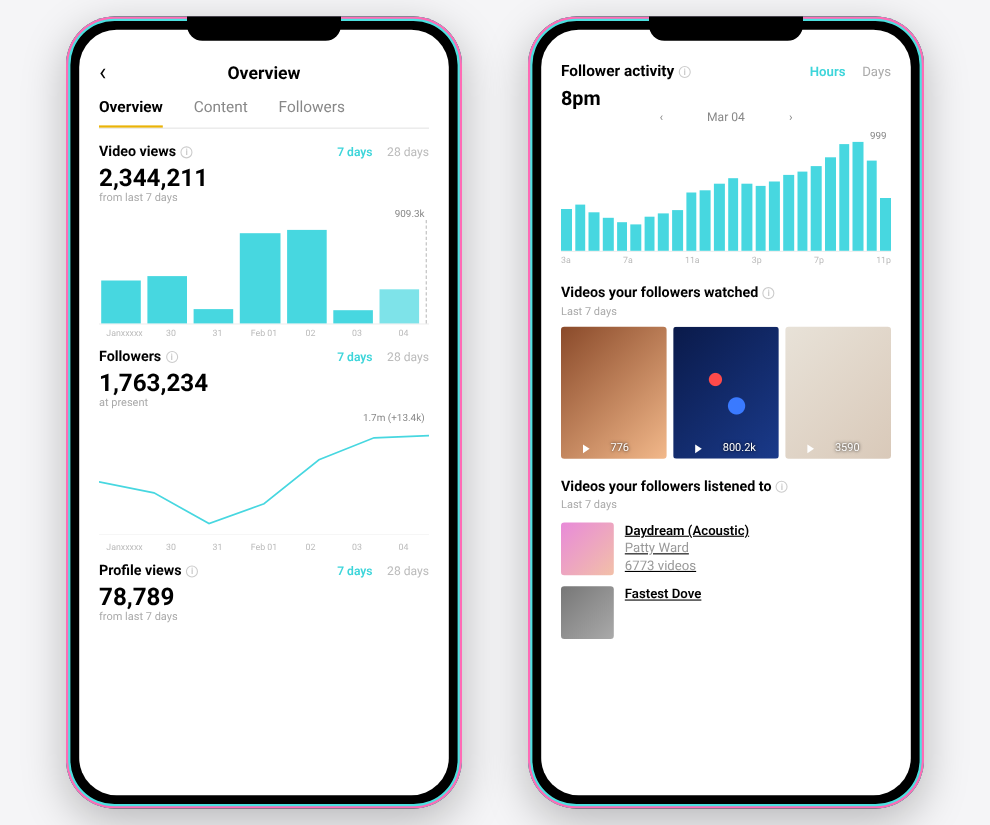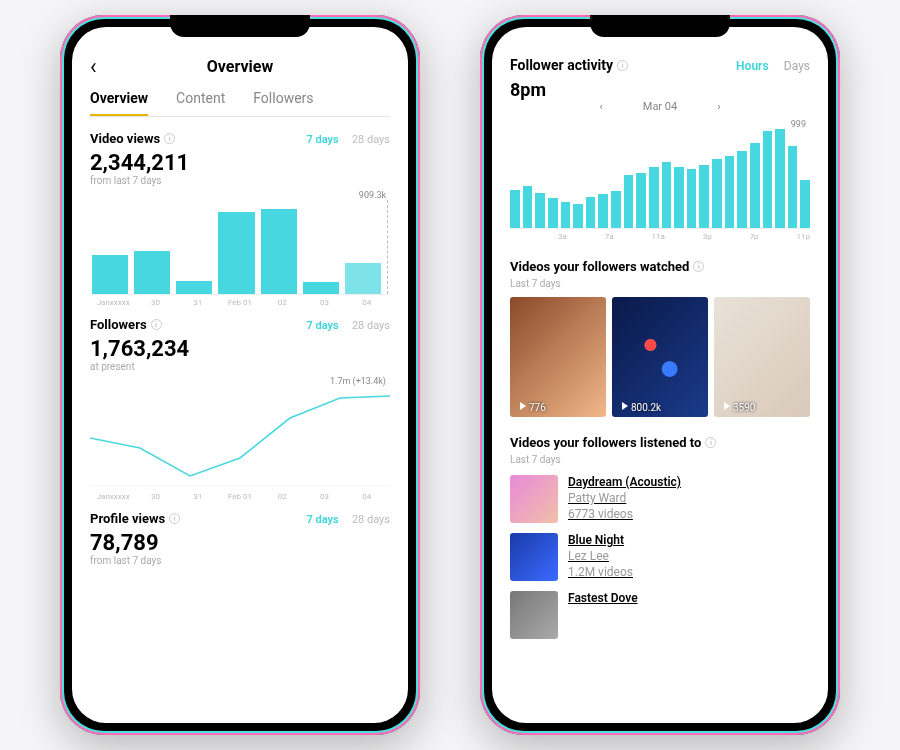--- a/index.html
+++ b/index.html
@@ -72,25 +72,25 @@
 
 
 .hdr2 { display: flex; justify-content: space-between; align-items: center; margin-bottom: 6px; }
 .hdr2 .title { font-weight: 700; font-size: 14px; display: flex; align-items: center; gap: 4px; }
 .time-toggle span { font-size: 12px; color: #aaa; margin-left: 12px; cursor: pointer; }
 .time-toggle span.active { color: #3dd5da; font-weight: 600; }
 .date-nav { display: flex; justify-content: center; align-items: center; gap: 40px; font-size: 11px; color: #888; margin-bottom: 6px; }
 .date-nav .chev { cursor: pointer; }
 .mini-bars { display: flex; align-items: flex-end; height: 100px; gap: 3px; border-bottom: 1px solid #eee; }
 .mini-bar { flex: 1; background: #47d7e0; }
-.mini-xticks { display: flex; justify-content: space-between; font-size: 8px; color: #bbb; margin-top: 3px; margin-left: 48px; }
+.mini-xticks { display: flex; justify-content: space-between; font-size: 8px; color: #bbb; margin-top: 3px; }
 
 .videos-row { display: flex; gap: 6px; margin-top: 8px; }
 .vid-thumb { width: 96px; height: 120px; border-radius: 3px; position: relative; overflow: hidden; cursor: pointer; }
-.vid-thumb .plays { position: absolute; bottom: 4px; left: 10px; color: #fff; font-size: 10px; display: flex; align-items: flex-start; gap: 3px; text-shadow: 0 0 3px #000; }
+.vid-thumb .plays { position: absolute; bottom: 4px; left: 20px; color: #fff; font-size: 10px; display: flex; align-items: center; gap: 19px; text-shadow: 0 0 3px #000; }
 .play-tri { width: 0; height: 0; border-left: 6px solid #fff; border-top: 4px solid transparent; border-bottom: 4px solid transparent; }
 
 .song-row { display: flex; gap: 10px; margin-top: 10px; text-decoration: underline; }
 .song-thumb { width: 48px; height: 48px; border-radius: 3px; flex-shrink: 0; }
 .song-meta { font-size: 12px; }
 .song-meta .artist, .song-meta .count { font-size: 12px; color: #999; margin-top: 2px; }
 
 .line-svg { width: 100%; height: 100px; }
 </style>
 </head>
@@ -299,28 +299,20 @@
       <div id="songs-col">
           <div class="song-row">
             <div class="song-thumb" style="background:linear-gradient(135deg,#e88ad9,#f2c0a8)"></div>
     <div class="song-meta">
       <div style="font-weight:600">Daydream (Acoustic)</div>
       <div class="artist">Patty Ward</div>
       <div class="count">6773 videos</div>
     </div>
           </div>
           <div class="song-row">
-            <div class="song-thumb" style="background:linear-gradient(135deg,#1a3aaa,#3a6aff)"></div>
-    <div class="song-meta">
-      <div style="font-weight:600">Blue Night</div>
-      <div class="artist">Lez Lee</div>
-      <div class="count">1.2M videos</div>
-    </div>
-          </div>
-          <div class="song-row">
             <div class="song-thumb" style="background:linear-gradient(135deg,#777,#aaa)"></div>
     <div class="song-meta">
       <div style="font-weight:600">Fastest Dove</div>
       <div class="artist"></div>
       <div class="count"></div>
     </div>
           </div>
         </div>
 
     </div>

